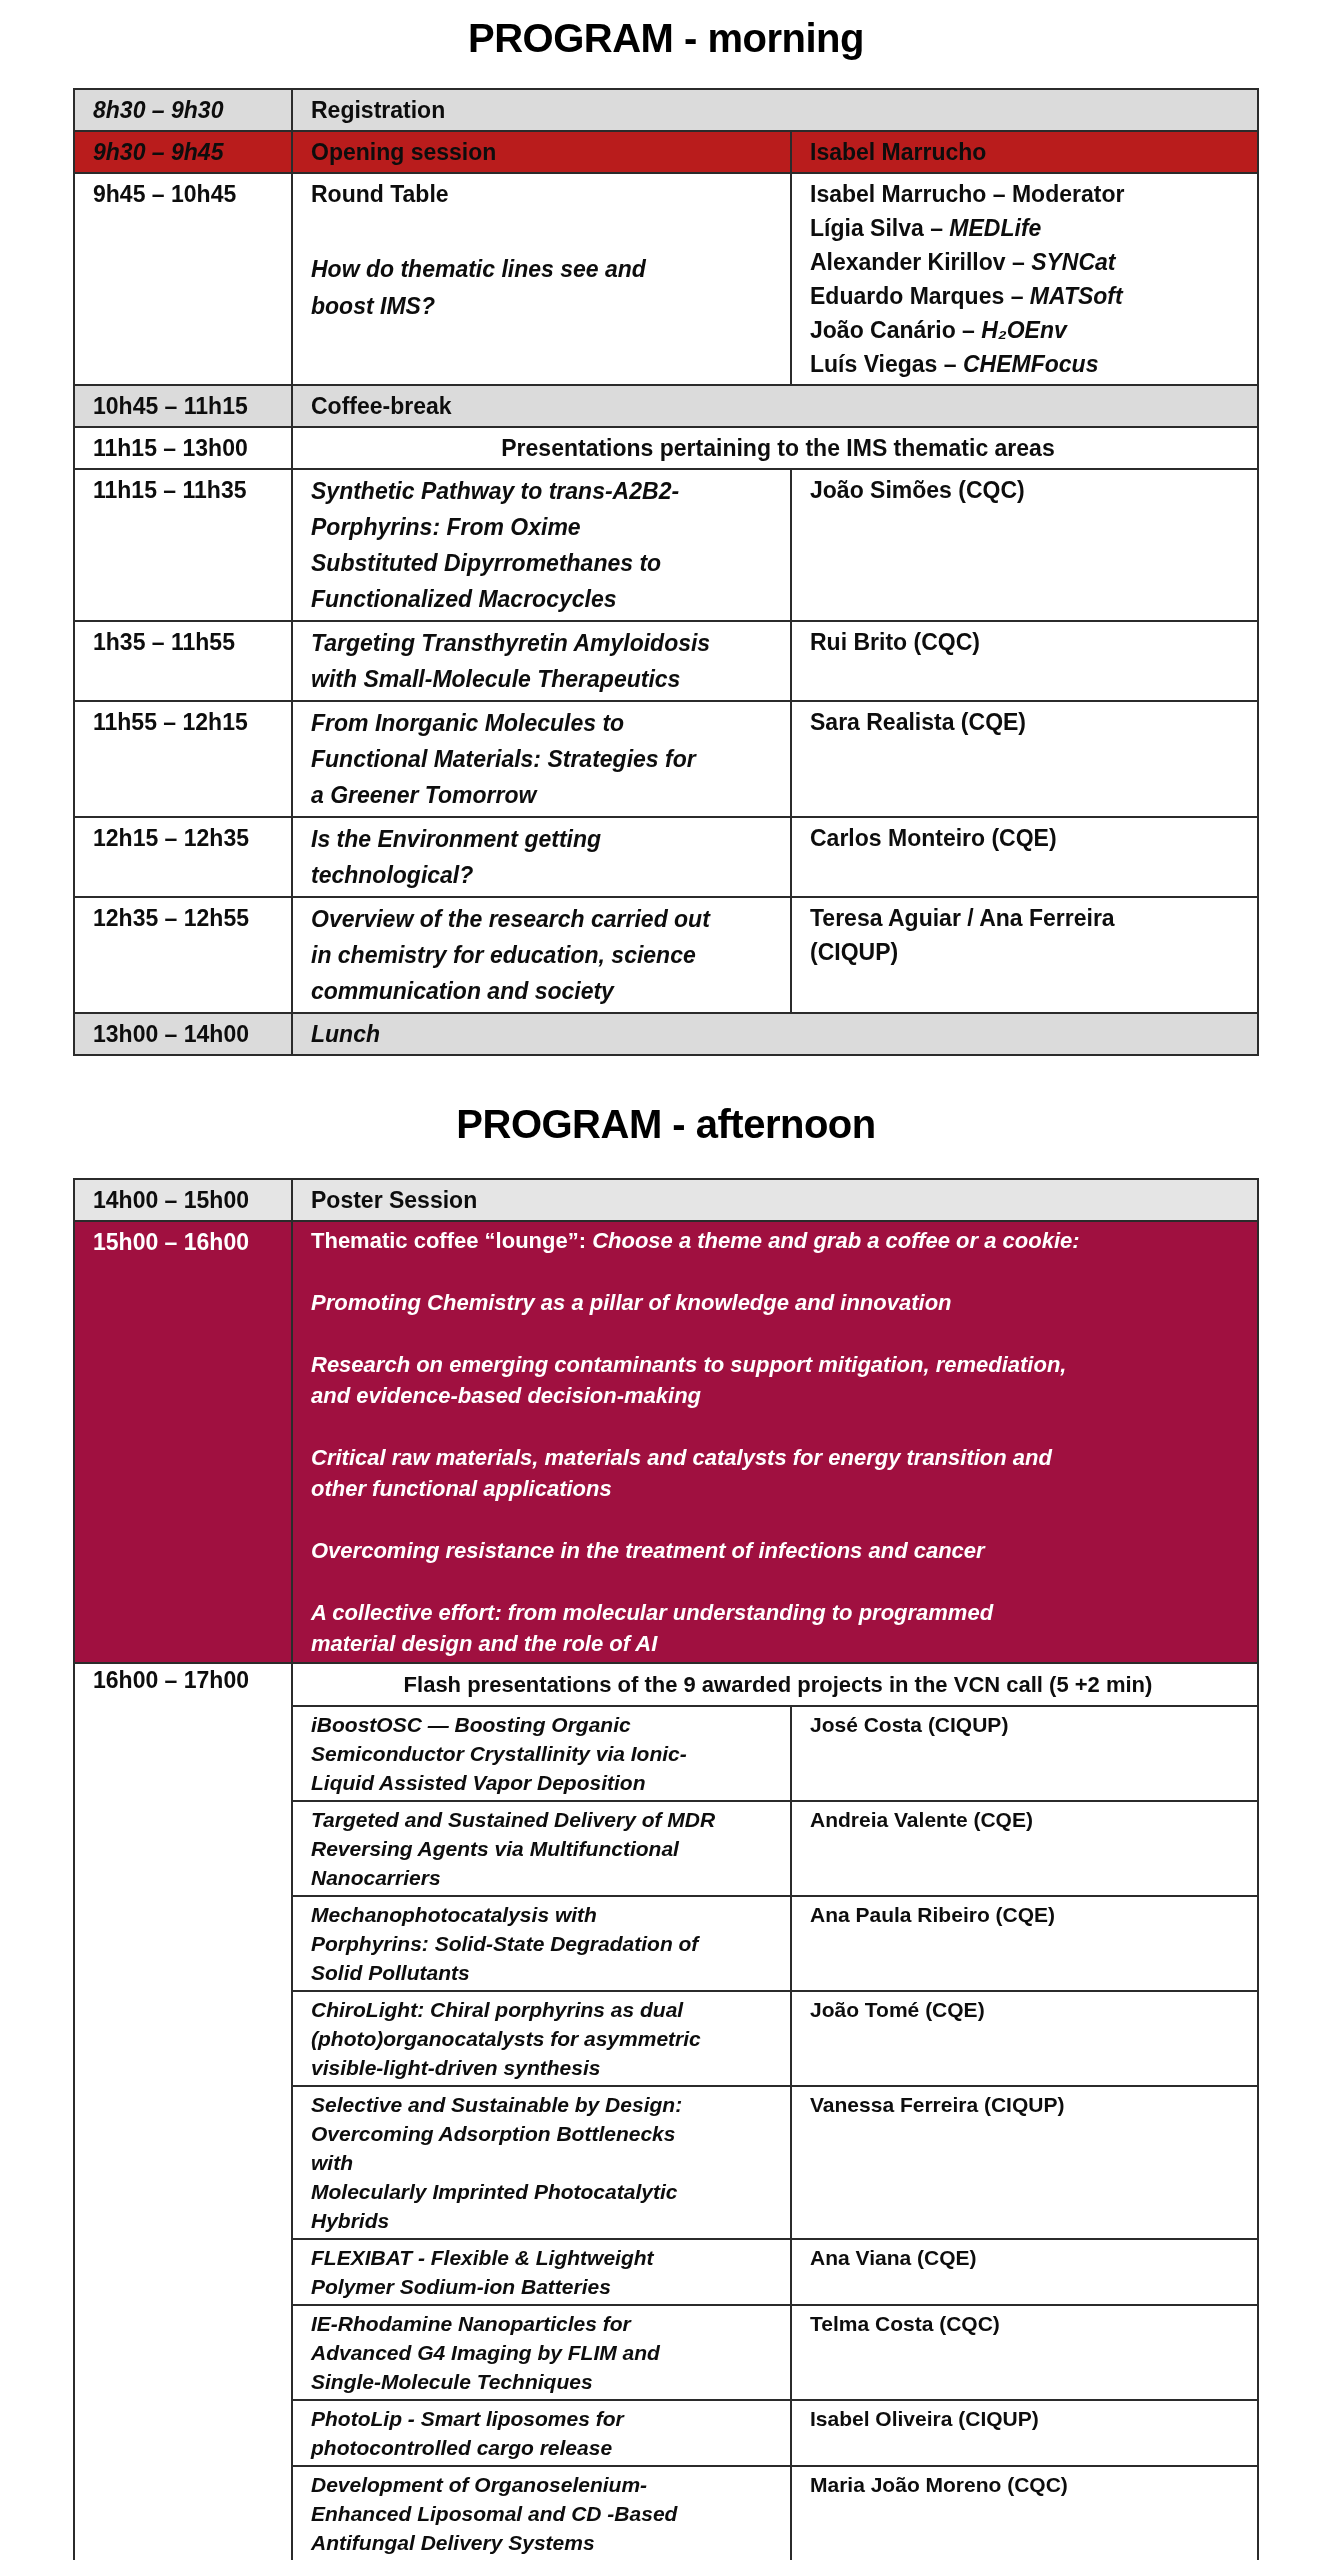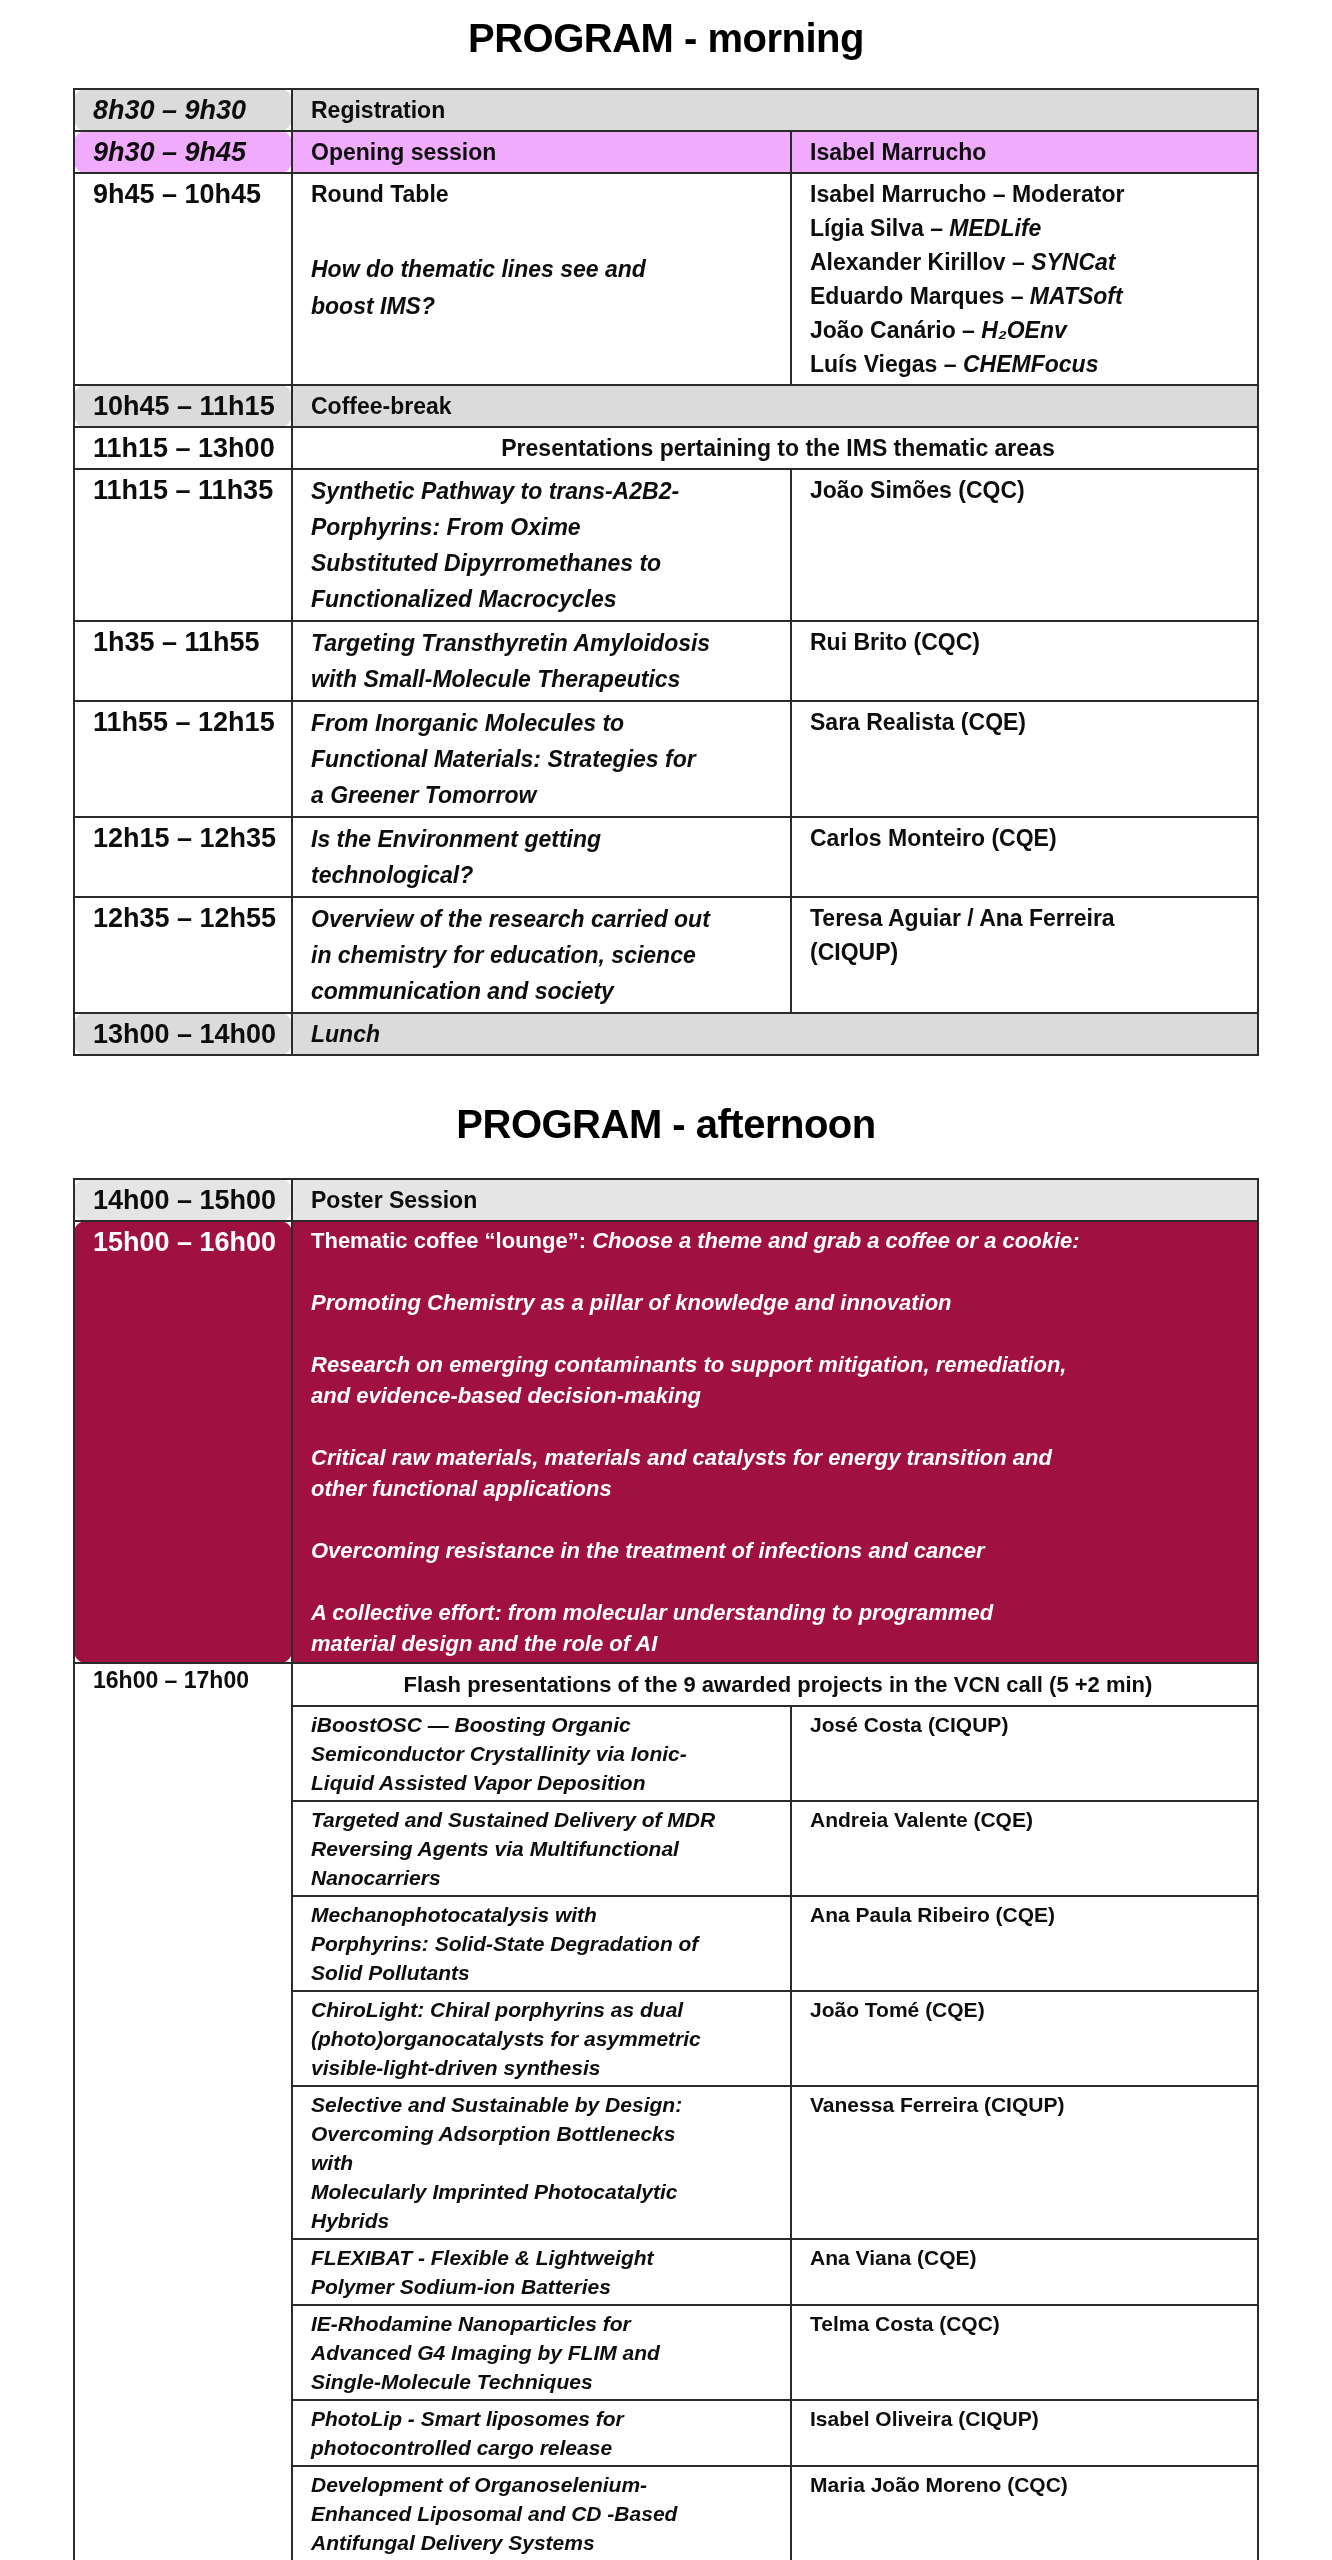--- a/index.html
+++ b/index.html
@@ -33,31 +33,31 @@
   table.program td {
     border: 2px solid #2b2b2b;
     vertical-align: top;
     padding: 3px 12px 3px 18px;
     font-weight: bold;
   }
   col.c-time  { width: 218px; }
   col.c-main  { width: 499px; }
   col.c-who   { width: 467px; }
 
-  .time { font-size: 27px; line-height: 34px; border-radius: 12px; }
+  .time { font-size: 23px; line-height: 34px; }
   .time.it { font-style: italic; }
   .label { font-size: 23px; line-height: 34px; }
   .label.it { font-style: italic; }
   .center { text-align: center; padding-left: 12px; }
   .who { font-size: 23px; line-height: 34px; white-space: pre-line; }
   .talk-title { font-style: italic; font-size: 23px; line-height: 36px; white-space: pre-line; }
 
   
   .bg-gray   { background: #dbdbdb; }
-  .bg-blue   { background: #f0abfc; }
+  .bg-blue   { background: #b91c1c; }
   .bg-yellow { background: #e5e5e5; }
   .bg-red    { background: #a01040; color: #ffffff; }
 
   
   .rt-question { font-style: italic; margin-top: 40px; white-space: pre-line; font-size: 23px; line-height: 37px; }
   .panel-line { font-size: 23px; line-height: 34px; }
   .panel-line .org { font-style: italic; margin-top: 44px; }
 
   
   .lounge-cell { padding: 8px 14px 8px 20px; }

